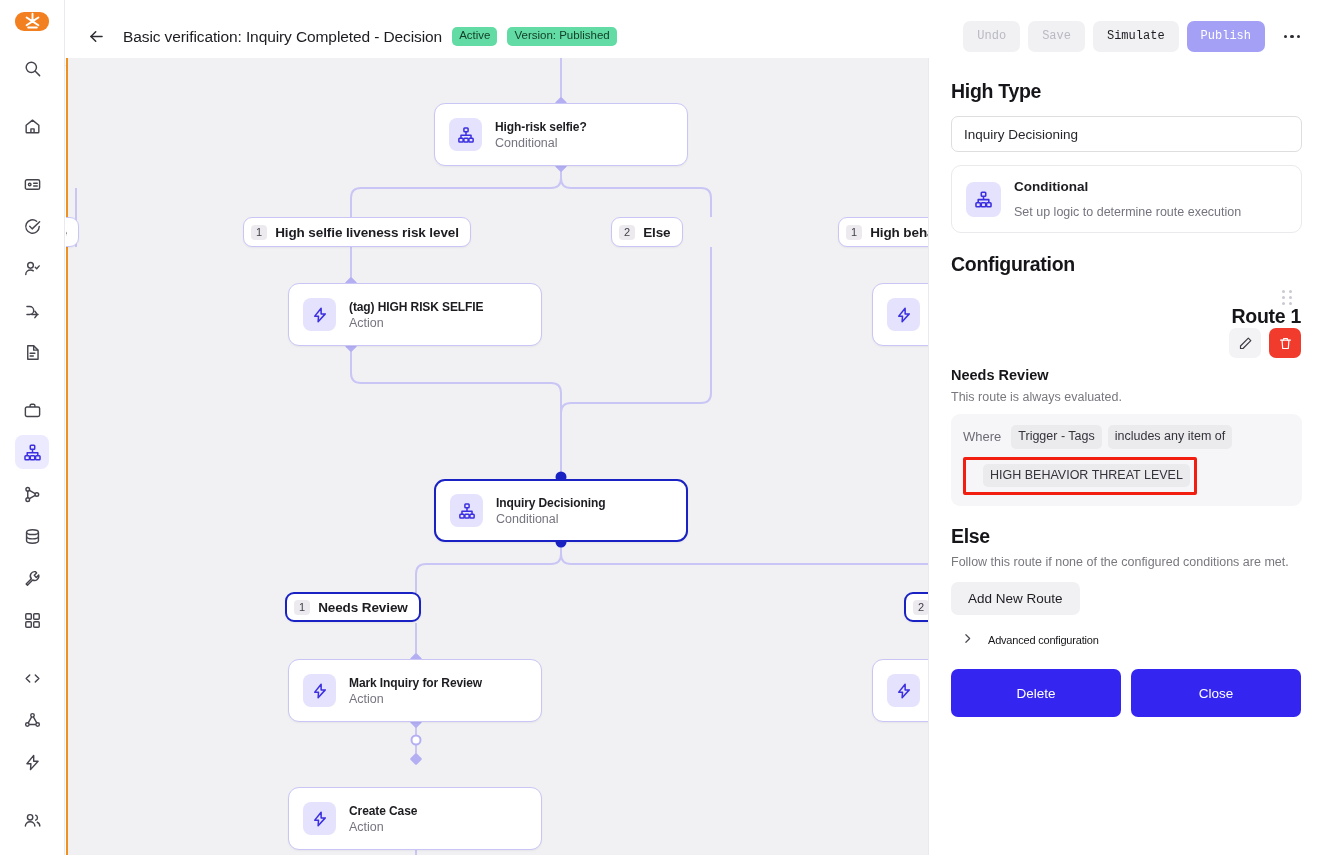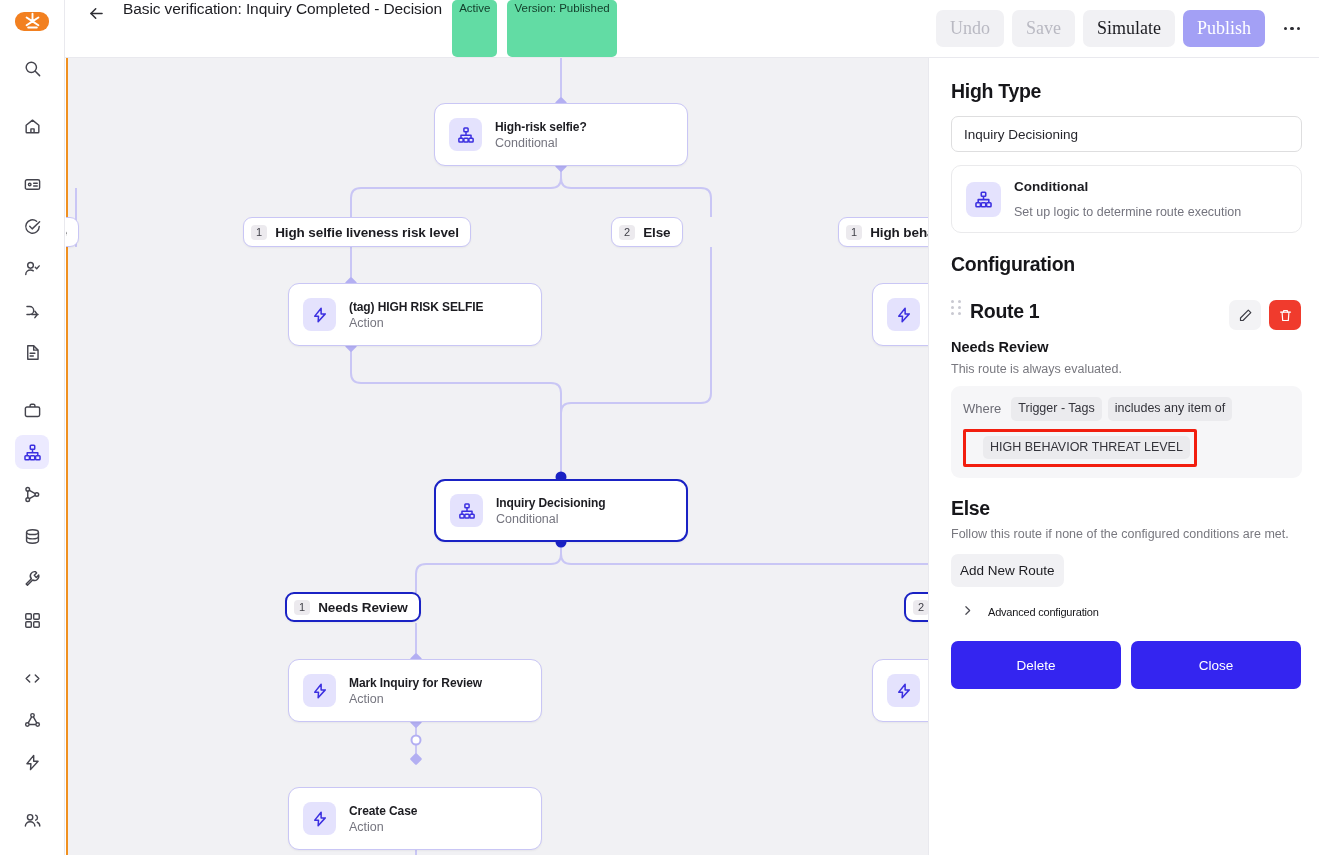--- a/index.html
+++ b/index.html
@@ -25,41 +25,41 @@
   .rail-btn {
     width: 34px; height: 34px; margin: 4px 0; border-radius: 8px;
     display: flex; align-items: center; justify-content: center;
     color: #44444d; cursor: pointer;
   }
   .rail-btn.active { background: #eceaff; color: #3b2fe0; }
   .rail-btn svg { display: block; }
 
   
   #topbar {
-    position: absolute; left: 65px; top: 0; width: 1254px; height: 58px;
+    position: absolute; left: 65px; top: 8px; width: 1254px; height: 58px;
     background: #fff; border-bottom: 1px solid #e9e9ee;
-    display: flex; padding: 0 14px 0 18px;
+    display: flex; align-items: center; padding: 0 14px 0 18px;
   }
   #back-btn {
     width: 26px; height: 26px; display: flex; align-items: center; justify-content: center;
     color: #2d2d33; cursor: pointer; border-radius: 5px; flex: none;
   }
   #flow-title {
     font-size: 15.5px; color: #1c1c21; margin-left: 14px;
     white-space: nowrap; letter-spacing: -0.1px;
   }
   .pill {
     margin-left: 10px; border-radius: 5px; padding: 3px 7px 4px;
     font-size: 11.5px; line-height: 1; white-space: nowrap;
     background: #62dca4; color: #13402c; font-weight: 400;
   }
   #topbar-actions { margin-left: auto; display: flex; align-items: center; gap: 8px; }
   .tbtn {
     border: none; border-radius: 7px; padding: 8px 14px;
-    font-size: 18px; font-family: Liberation Serif, serif; background: #f1f1f4; color: #1c1c21;
+    font-size: 12px; font-family: Liberation Mono, monospace; background: #f1f1f4; color: #1c1c21;
     cursor: pointer; line-height: 1.2;
   }
   .tbtn.disabled { color: #b9b9c2; cursor: default; }
   .tbtn.primary { background: #a3a0f5; color: #ffffff; }
   #more-btn {
     width: 26px; height: 26px; margin-left: 6px; display: flex;
     align-items: center; justify-content: center; gap: 3px; cursor: pointer;
   }
   #more-btn i { width: 3.5px; height: 3.5px; border-radius: 50%; background: #2d2d33; display: block; }
 
@@ -122,21 +122,21 @@
     margin-top: 13px; width: 351px; border: 1px solid #eaeaec; border-radius: 10px;
     padding: 13px 14px; display: flex; gap: 13px; align-items: center;
   }
   .p-card-icon {
     width: 35px; height: 35px; border-radius: 8px; background: #e4e2fd;
     display: flex; align-items: center; justify-content: center; flex: none; color: #3b2fe0;
   }
   .p-card-title { font-size: 13.5px; font-weight: bold; color: #1c1c21; }
   .p-card-sub { font-size: 12.5px; color: #74747e; margin-top: 11px; }
 
-  .route-head { margin-top: 24px; display: flex; align-items: flex-start; position: relative; }
+  .route-head { margin-top: 14px; display: flex; align-items: flex-end; position: relative; flex-direction: column; }
   .drag-dots { display: grid; grid-template-columns: 3px 3px; gap: 3px 4px; margin-right: 9px; flex: none; }
   .drag-dots i { width: 3px; height: 3px; border-radius: 50%; background: #c9c9d1; display: block; }
   .route-title { font-size: 19.5px; font-weight: bold; color: #16161a; letter-spacing: -.3px; }
   .route-actions { margin-left: auto; display: flex; gap: 8px; }
   .icon-btn {
     width: 32px; height: 30px; border-radius: 7px; background: #f3f3f5; border: none;
     display: flex; align-items: center; justify-content: center; cursor: pointer; color: #3c3c44;
   }
   .icon-btn.danger { background: #f03b2d; color: #fff; }
 
@@ -155,21 +155,21 @@
   .tag-highlight {
     margin-top: 8px; border: 3px solid #f21e0f; border-radius: 2px; padding: 4px 4px 5px 17px;
     display: inline-block;
   }
   .tag-row { display: flex; gap: 6px; }
   .tag-row + .tag-row { margin-top: 5px; }
 
   .p-h2 { margin-top: 19px; font-size: 19.5px; font-weight: bold; color: #16161a; letter-spacing: -.3px; }
   .else-desc { margin-top: 7px; font-size: 12.5px; color: #78787f; }
   .add-route-btn {
-    margin-top: 13px; background: #f1f1f4; border: none; border-radius: 7px; padding: 9px 9px;
+    margin-top: 13px; background: #f1f1f4; border: none; border-radius: 7px; padding: 9px 17px;
     font-size: 13.5px; font-family: inherit; color: #1c1c21; cursor: pointer;
   }
   .adv-row { margin-top: 16px; display: flex; align-items: center; gap: 14px; cursor: pointer; padding-left: 10px; }
   .adv-label { font-size: 11px; font-weight: normal; color: #16161a; letter-spacing: -.2px; }
   .footer-btns { margin-top: 20px; display: flex; gap: 10px; }
   .fbtn {
     width: 171px; height: 48px; border: none; border-radius: 7px; background: #3425f0; color: #fff;
     font-size: 13.5px; font-family: inherit; cursor: pointer;
   }
 </style>

